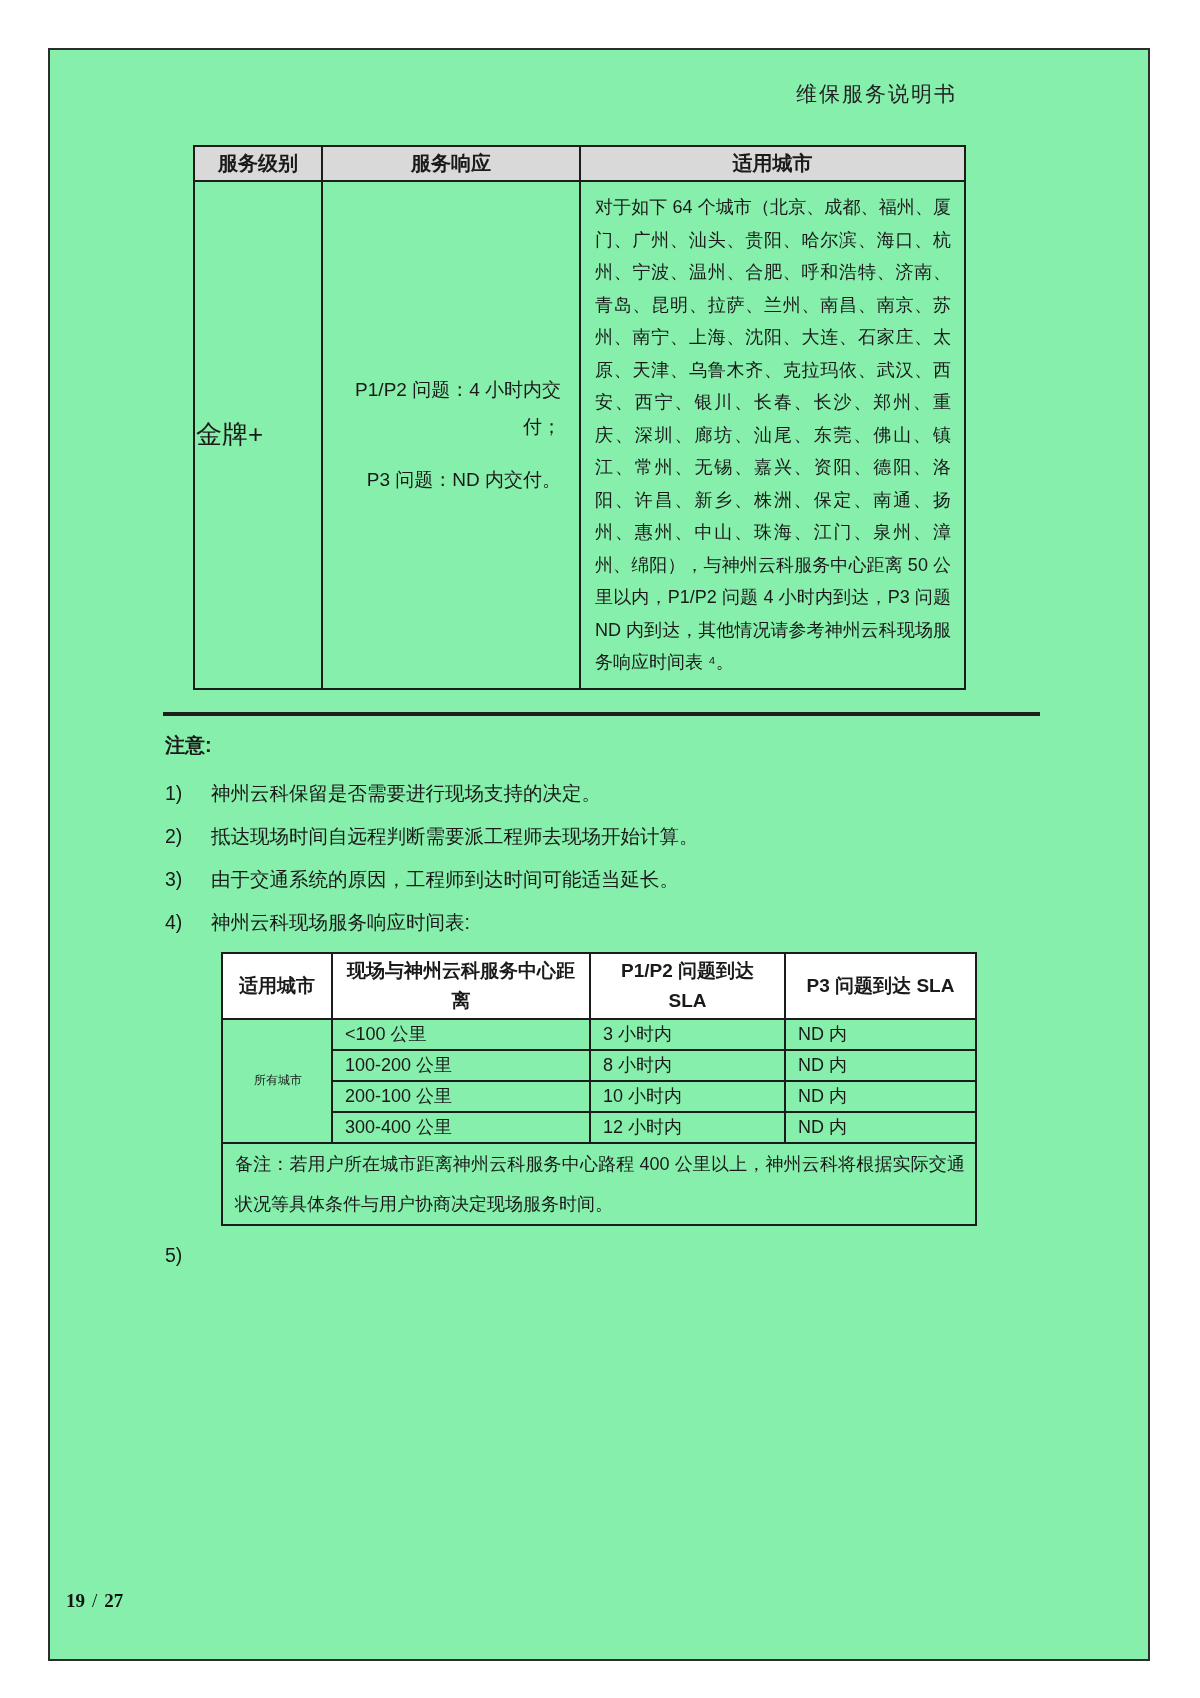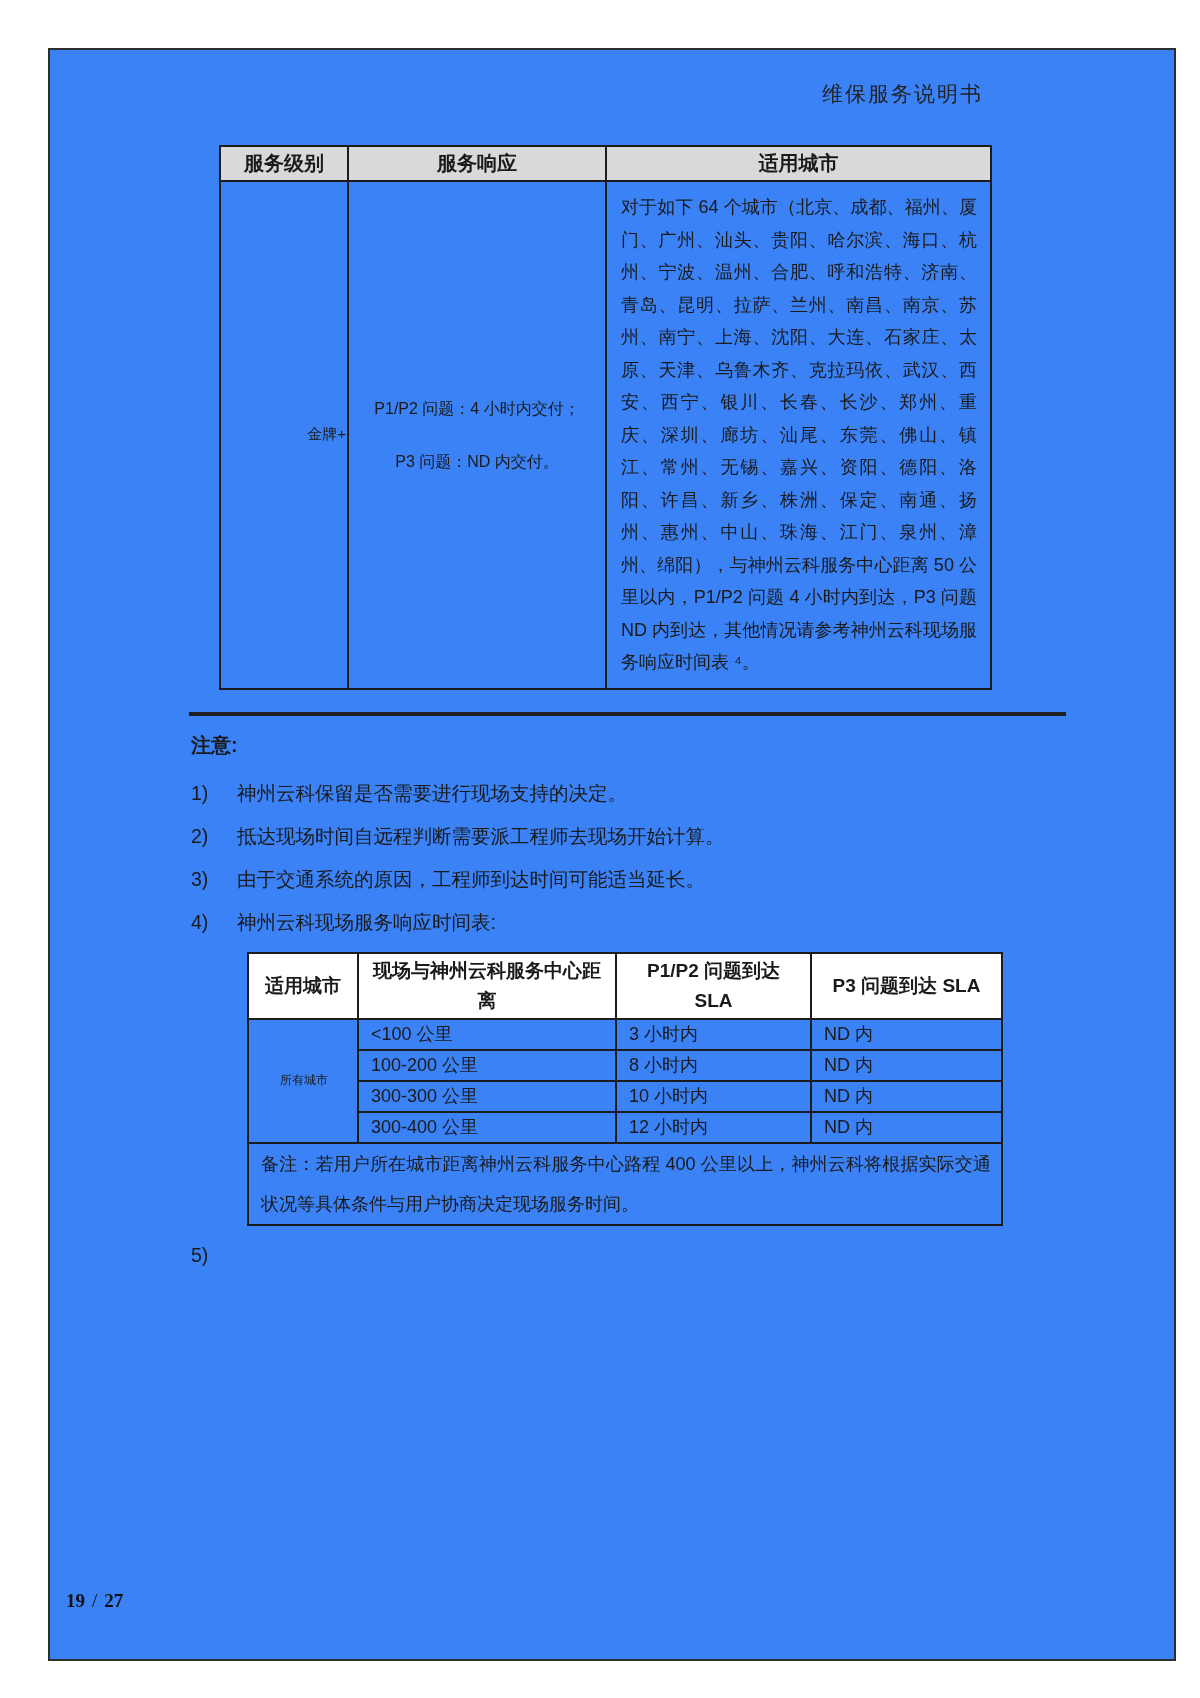--- a/index.html
+++ b/index.html
@@ -3,41 +3,41 @@
 <meta charset="utf-8">
 <style>
   html,body { margin:0; padding:0; }
   body {
     width:1200px; height:1698px; background:#ffffff; position:relative;
     font-family:"Liberation Sans", sans-serif; color:#1a1a1a;
     -webkit-text-size-adjust:none;
   }
   .frame {
     position:absolute; left:48px; top:48px; width:1098px; height:1609px;
-    border:2px solid #2d2d2d; background:#3b82f6;padding-left:26px;
+    border:2px solid #2d2d2d; background:#86efac;
   }
   .doc-header {
     position:absolute; top:30px; right:191px;
     font-family:"Liberation Serif", serif; font-size:21px; letter-spacing:2px; color:#222;
   }
   
   table { border-collapse:collapse; }
   .svc-table {
     table-layout:fixed; width:771px; margin:95px 0 0 143px;border-radius:28px;
   }
   .svc-table th, .svc-table td { border:2px solid #1c1c1c; }
   .svc-table th {
     background:#d9d9d9; height:33px; font-size:20px; font-weight:bold;
     text-align:center; vertical-align:middle; padding:0;
   }
   .level-cell {
-    text-align:right; vertical-align:middle; font-size:15px; width:128px;
+    text-align:left; vertical-align:middle; font-size:26px; width:128px;
   }
   .resp-cell {
-    text-align:center; vertical-align:middle; font-size:16px;
+    text-align:right; vertical-align:middle; font-size:19px;
     padding:0 18px; line-height:37px;
   }
   .resp-cell p { margin:0; }
   .resp-cell p + p { margin-top:16px; }
   .cities-cell {
     vertical-align:top; font-size:18px; line-height:32.5px;
     padding:9px 13px 9px 14px; text-align:justify; text-justify:inter-ideograph;
   }
   
   .rule { height:4px; background:#1f1f1f; width:877px; margin:22px 0 0 113px; }
@@ -147,21 +147,21 @@
           <td>&lt;100 公里</td>
           <td>3 小时内</td>
           <td>ND 内</td>
         </tr>
         <tr>
           <td>100-200 公里</td>
           <td>8 小时内</td>
           <td>ND 内</td>
         </tr>
         <tr>
-          <td>300-300 公里</td>
+          <td>200-100 公里</td>
           <td>10 小时内</td>
           <td>ND 内</td>
         </tr>
         <tr>
           <td>300-400 公里</td>
           <td>12 小时内</td>
           <td>ND 内</td>
         </tr>
         <tr>
           <td class="sla-remark-cell" colspan="4">备注：若用户所在城市距离神州云科服务中心路程 400 公里以上，神州云科将根据实际交通状况等具体条件与用户协商决定现场服务时间。</td>

